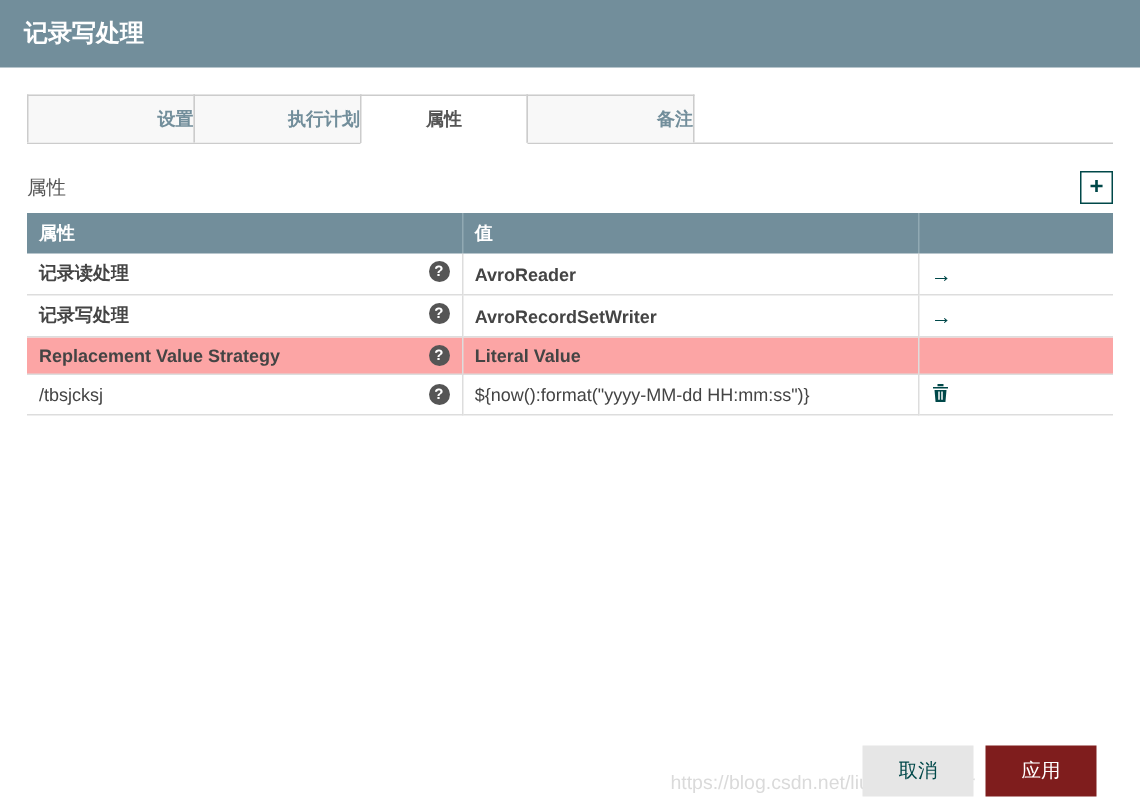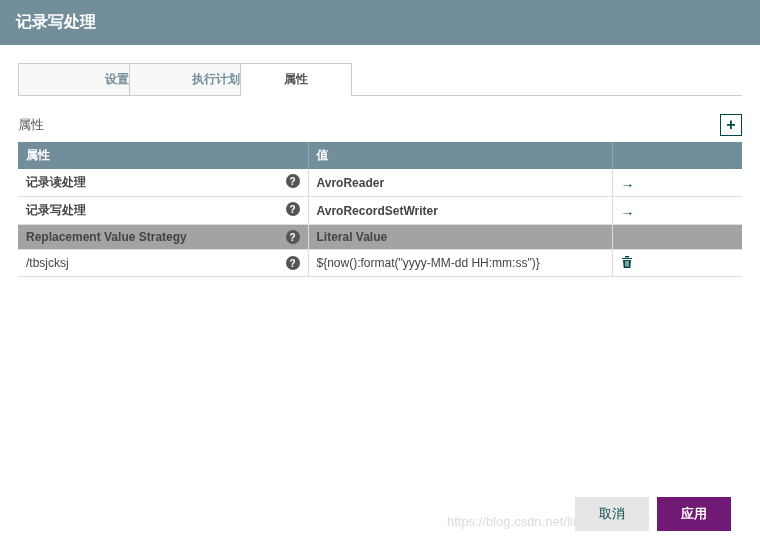--- a/index.html
+++ b/index.html
@@ -113,21 +113,21 @@
     border-radius: 50%;
     background: #555;
     color: #fff;
     font-size: 10px;
     display: inline-flex;
     align-items: center;
     justify-content: center;
     font-weight: bold;
     cursor: pointer;
   }
-  .row-highlight td { background: #a3a3a3; }
+  .row-highlight td { background: #fca5a5; }
   .value-bold { font-weight: bold; }
   .arrow-icon {
     color: #004849;
     font-size: 14px;
     font-weight: bold;
     cursor: pointer;
   }
   .trash-icon {
     color: #004849;
     cursor: pointer;
@@ -146,23 +146,22 @@
     padding: 8px 24px;
     font-size: 13px;
     border: none;
     cursor: pointer;
   }
   .btn-cancel {
     background: #e6e6e6;
     color: #004849;
   }
   .btn-apply {
-    background: #701a75;
-    color: #fff;
-    font-weight: bold;
+    background: #7f1d1d;
+    color: #fff;
   }
   .watermark {
     position: absolute;
     bottom: 12px;
     right: 110px;
     color: rgba(150,150,150,0.35);
     font-size: 13px;
     pointer-events: none;
   }
 </style>
@@ -170,20 +169,21 @@
 <body>
 
 <div class="dialog-header">记录写处理</div>
 
 <div class="dialog-body">
 
   <div class="tabs">
     <div class="tab inactive">设置</div>
     <div class="tab inactive">执行计划</div>
     <div class="tab active">属性</div>
+    <div class="tab inactive">备注</div>
   </div>
 
   <div class="section-header">
     <div class="section-title">属性</div>
     <div class="add-btn">
       <span>+</span>
     </div>
   </div>
 
   <table class="prop-table">

